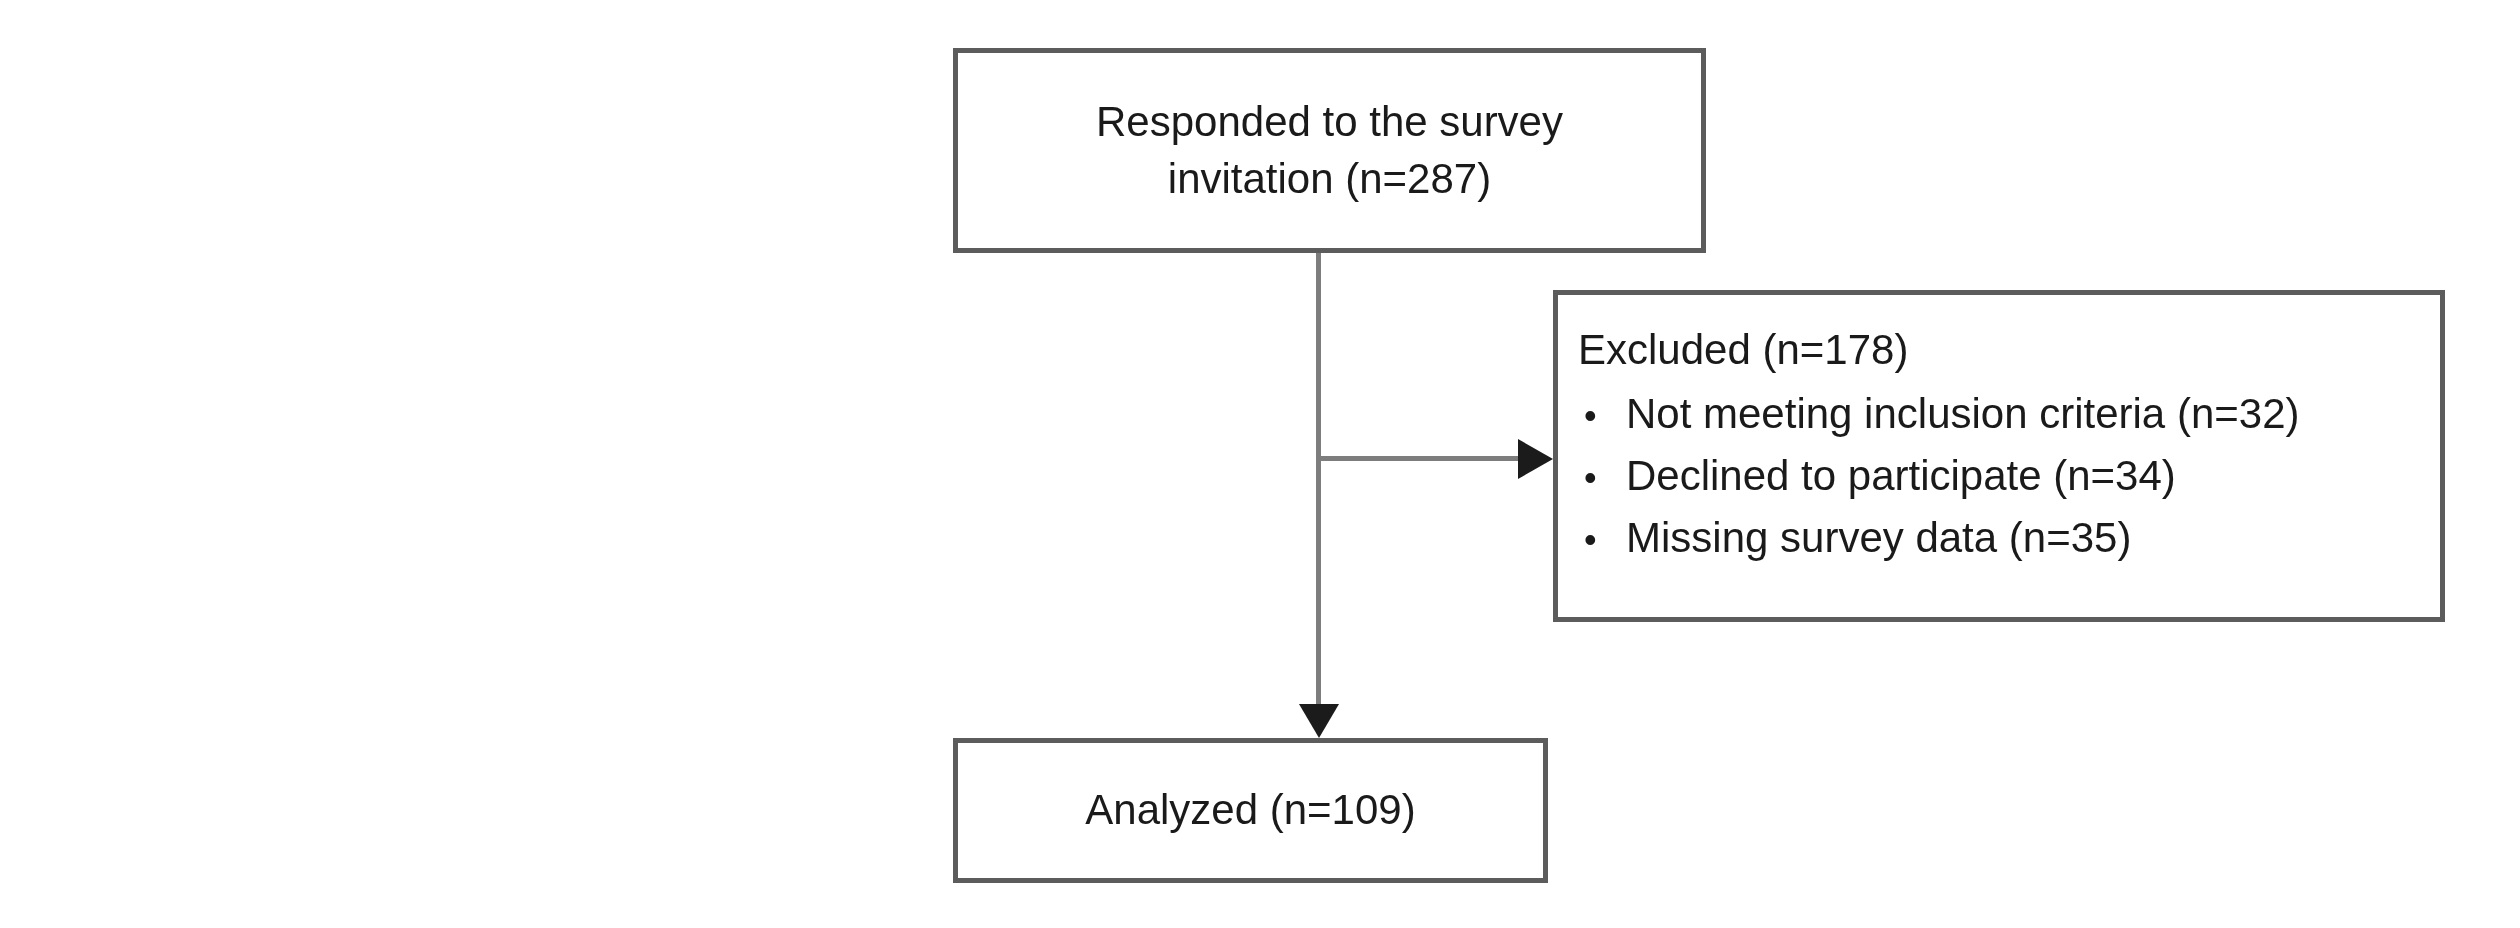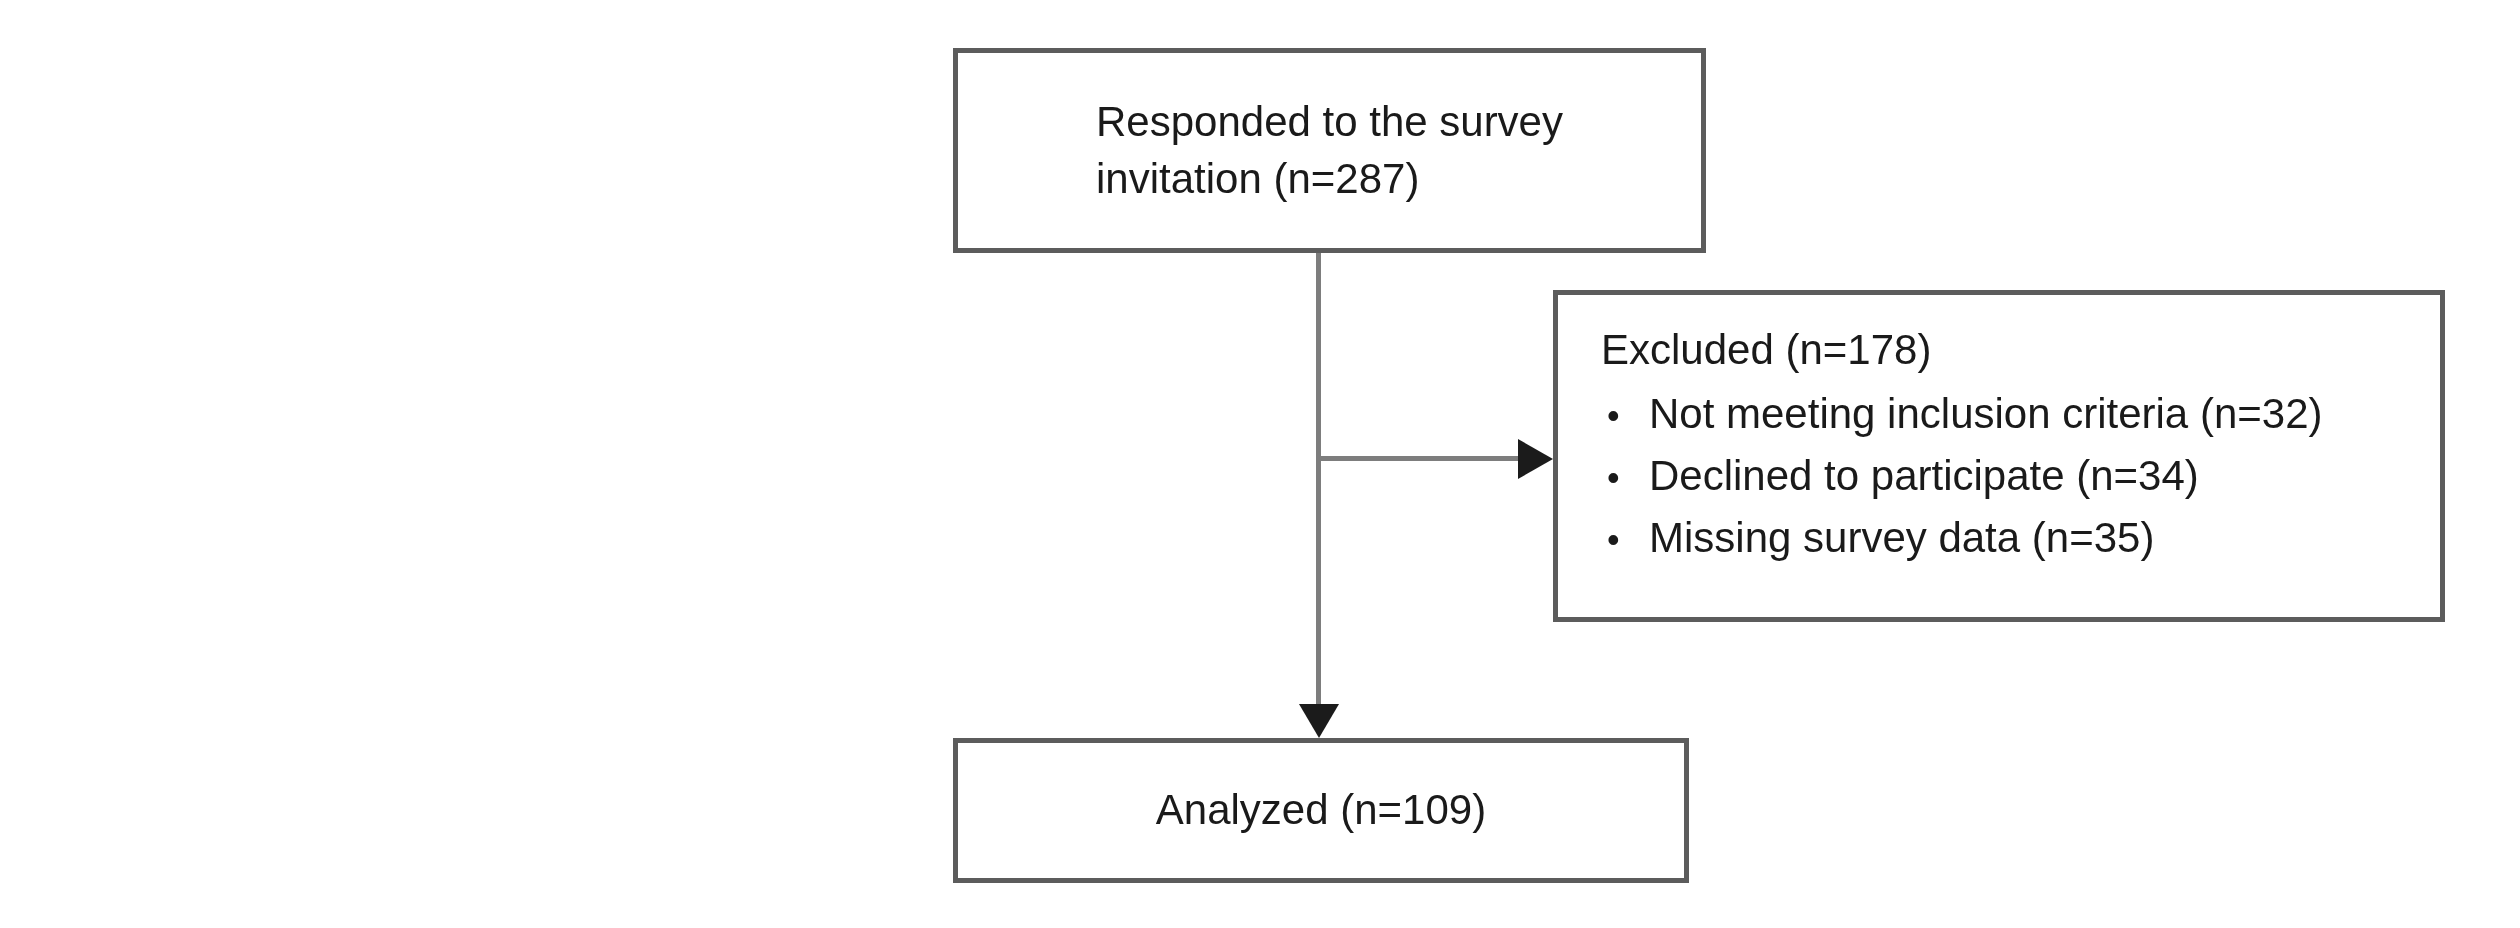--- a/index.html
+++ b/index.html
@@ -49,34 +49,34 @@
     line-height: 1.35;
   }
   .box.responded {
     left: 953px;
     top: 48px;
     width: 753px;
     height: 205px;
     display: flex;
     align-items: center;
     justify-content: center;
-    text-align: left;
+    text-align: center;
   }
   .box.excluded {
     left: 1553px;
     top: 290px;
     width: 892px;
     height: 332px;
-    padding: 24px 43px;
+    padding: 24px 20px;
     line-height: 1.48;
   }
   .box.analyzed {
     left: 953px;
     top: 738px;
-    width: 736px;
+    width: 595px;
     height: 145px;
     display: flex;
     align-items: center;
     justify-content: center;
     text-align: center;
   }
 
   .excluded-title {
     margin-bottom: 2px;
   }

